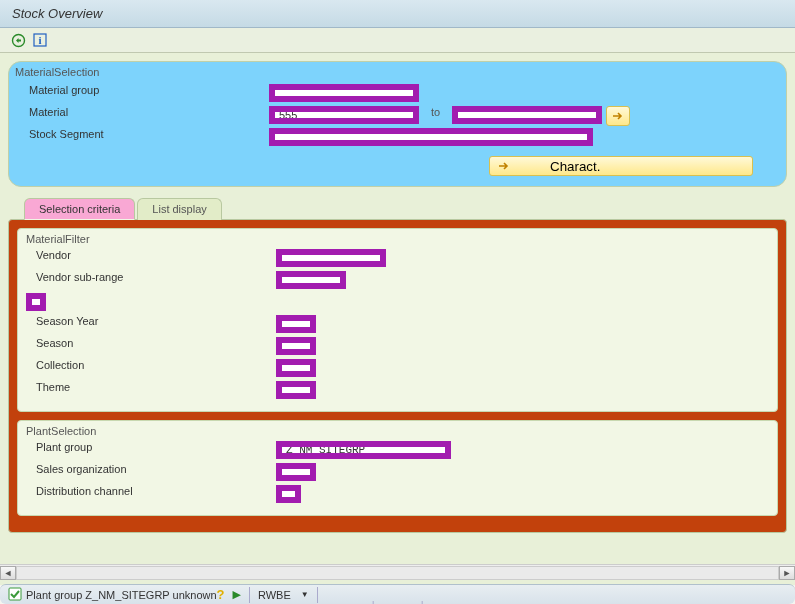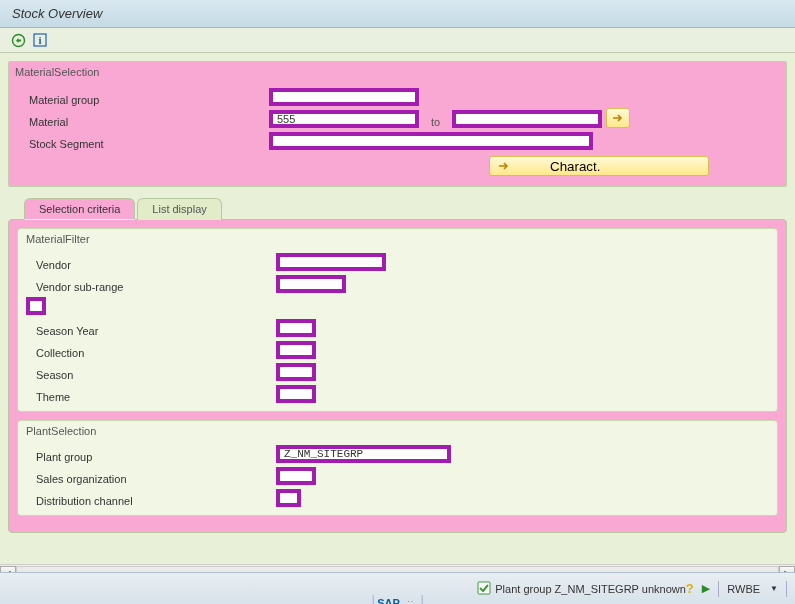--- a/index.html
+++ b/index.html
@@ -40,45 +40,45 @@
     justify-content: center;
   }
   .content {
     background: #e8f0d8;
     padding: 8px 8px 0 8px;
     height: calc(100% - 72px);
     overflow: hidden;
   }
   .groupbox {
     border: 1px solid #c0d0a8;
-    border-radius: 2px;
-    background: #f9a8d4;
+    border-radius: 13px;
+    background: #7dd3fc;
     margin-bottom: 10px;
     padding: 6px 10px 10px 10px;
     position: relative;
   }
   .groupbox-title {
     color: #555;
     font-size: 11px;
     margin-bottom: 6px;
     margin-left: -4px;
     margin-top: -2px;
   }
   .form-row {
     display: flex;
-    align-items: flex-end;
+    align-items: flex-start;
     min-height: 22px;
   }
   .form-label {
     width: 250px;
     color: #333;
     padding-left: 10px;
   }
   .form-input {
-    border: 4px solid #a21caf;
+    border: 6px solid #a21caf;
     background: #fff;
     height: 18px;
     padding: 1px 4px;
     font-family: Arial, sans-serif;
     font-size: 11px;
     color: #333;
   }
   .to-label {
     margin: 0 12px;
     color: #555;
@@ -87,21 +87,21 @@
     background: linear-gradient(to bottom, #fff9d8 0%, #ffe88a 100%);
     border: 1px solid #d8c050;
     border-radius: 3px;
     height: 20px;
     cursor: pointer;
     display: inline-flex;
     align-items: center;
     justify-content: center;
   }
   .multi-select-btn { width: 24px; margin-left: 4px; }
-  .charact-btn { width: 220px; gap: 40px; justify-content: flex-start; padding-left: 8px; }
+  .charact-btn { width: 264px; gap: 40px; justify-content: flex-start; padding-left: 8px; }
   .charact-row { display: flex; justify-content: flex-start; padding-left: 470px; margin-top: 6px; }
   .tabs {
     display: flex;
     margin-bottom: 0;
     position: relative;
     top: 1px;
     padding-left: 16px;
   }
   .tab {
     background: #e2ecc8;
@@ -113,21 +113,21 @@
     cursor: pointer;
     color: #555;
   }
   .tab.active {
     background: #f9a8d4;
     border-bottom: 1px solid #f2f7e5;
     color: #333;
   }
   .tab-panel {
     border: 1px solid #b8c8a0;
-    background: #f9a8d4;
+    background: #c2410c;
     border-radius: 4px;
     padding: 8px;
   }
   .inner-groupbox {
     border: 1px solid #c8d8b0;
     border-radius: 4px;
     background: #f2f7e5;
     margin-bottom: 8px;
     padding: 4px 8px 8px 8px;
   }
@@ -150,29 +150,30 @@
     width: 16px; height: 14px;
     background: linear-gradient(to bottom,#f8f8f8,#ddd);
     border: 1px solid #aaa;
     display:flex;align-items:center;justify-content:center;
     font-size:9px;color:#555;cursor:pointer;
   }
   .scroll-track { flex:1; background:#eaeaea; height:14px; border:1px solid #ccc; position:relative;}
   .statusbar {
     position: absolute;
     bottom: 0; left: 0; right: 0;
-    height: 32px;
+    height: 20px;
     background: linear-gradient(to bottom,#e8eef2,#d8e2ea);
     border-top: 1px solid #b0c0cc;
     display: flex;
     align-items: center;
     padding: 0 8px;
     font-size: 11px;
     color: #333;
-    justify-content: flex-end;
+    justify-content: flex-start;
+    border-radius: 6px;
   }
   .status-left { display:flex; align-items:center; gap:4px;}
   .status-right { display:flex; align-items:center; gap:8px;}
   .status-msg-icon { color:#2a8a2a; font-weight:bold; }
   .sap-logo { color:#0a5fa5; font-weight:bold; font-size:11px; letter-spacing:0px;}
   .handle { color:#888; letter-spacing:1px; font-size:9px;}
   .v-divider { width:1px; height:16px; background:#aac; }
   .dropdown-arrow { font-size:8px; color:#333; margin-left:2px;}
 </style>
 </head>
@@ -247,25 +248,25 @@
         <input class="form-input" style="width: 70px;" value="">
       </div>
       <div class="form-row">
         <input class="form-input" style="width: 20px;" value="">
       </div>
       <div class="form-row">
         <div class="form-label">Season Year</div>
         <input class="form-input" style="width: 40px;" value="">
       </div>
       <div class="form-row">
+        <div class="form-label">Season</div>
+        <input class="form-input" style="width: 40px;" value="">
+      </div>
+      <div class="form-row">
         <div class="form-label">Collection</div>
-        <input class="form-input" style="width: 40px;" value="">
-      </div>
-      <div class="form-row">
-        <div class="form-label">Season</div>
         <input class="form-input" style="width: 40px;" value="">
       </div>
       <div class="form-row">
         <div class="form-label">Theme</div>
         <input class="form-input" style="width: 40px;" value="">
       </div>
     </div>
 
     <div class="inner-groupbox" style="margin-bottom:8px;">
       <div class="inner-groupbox-title">PlantSelection</div>

